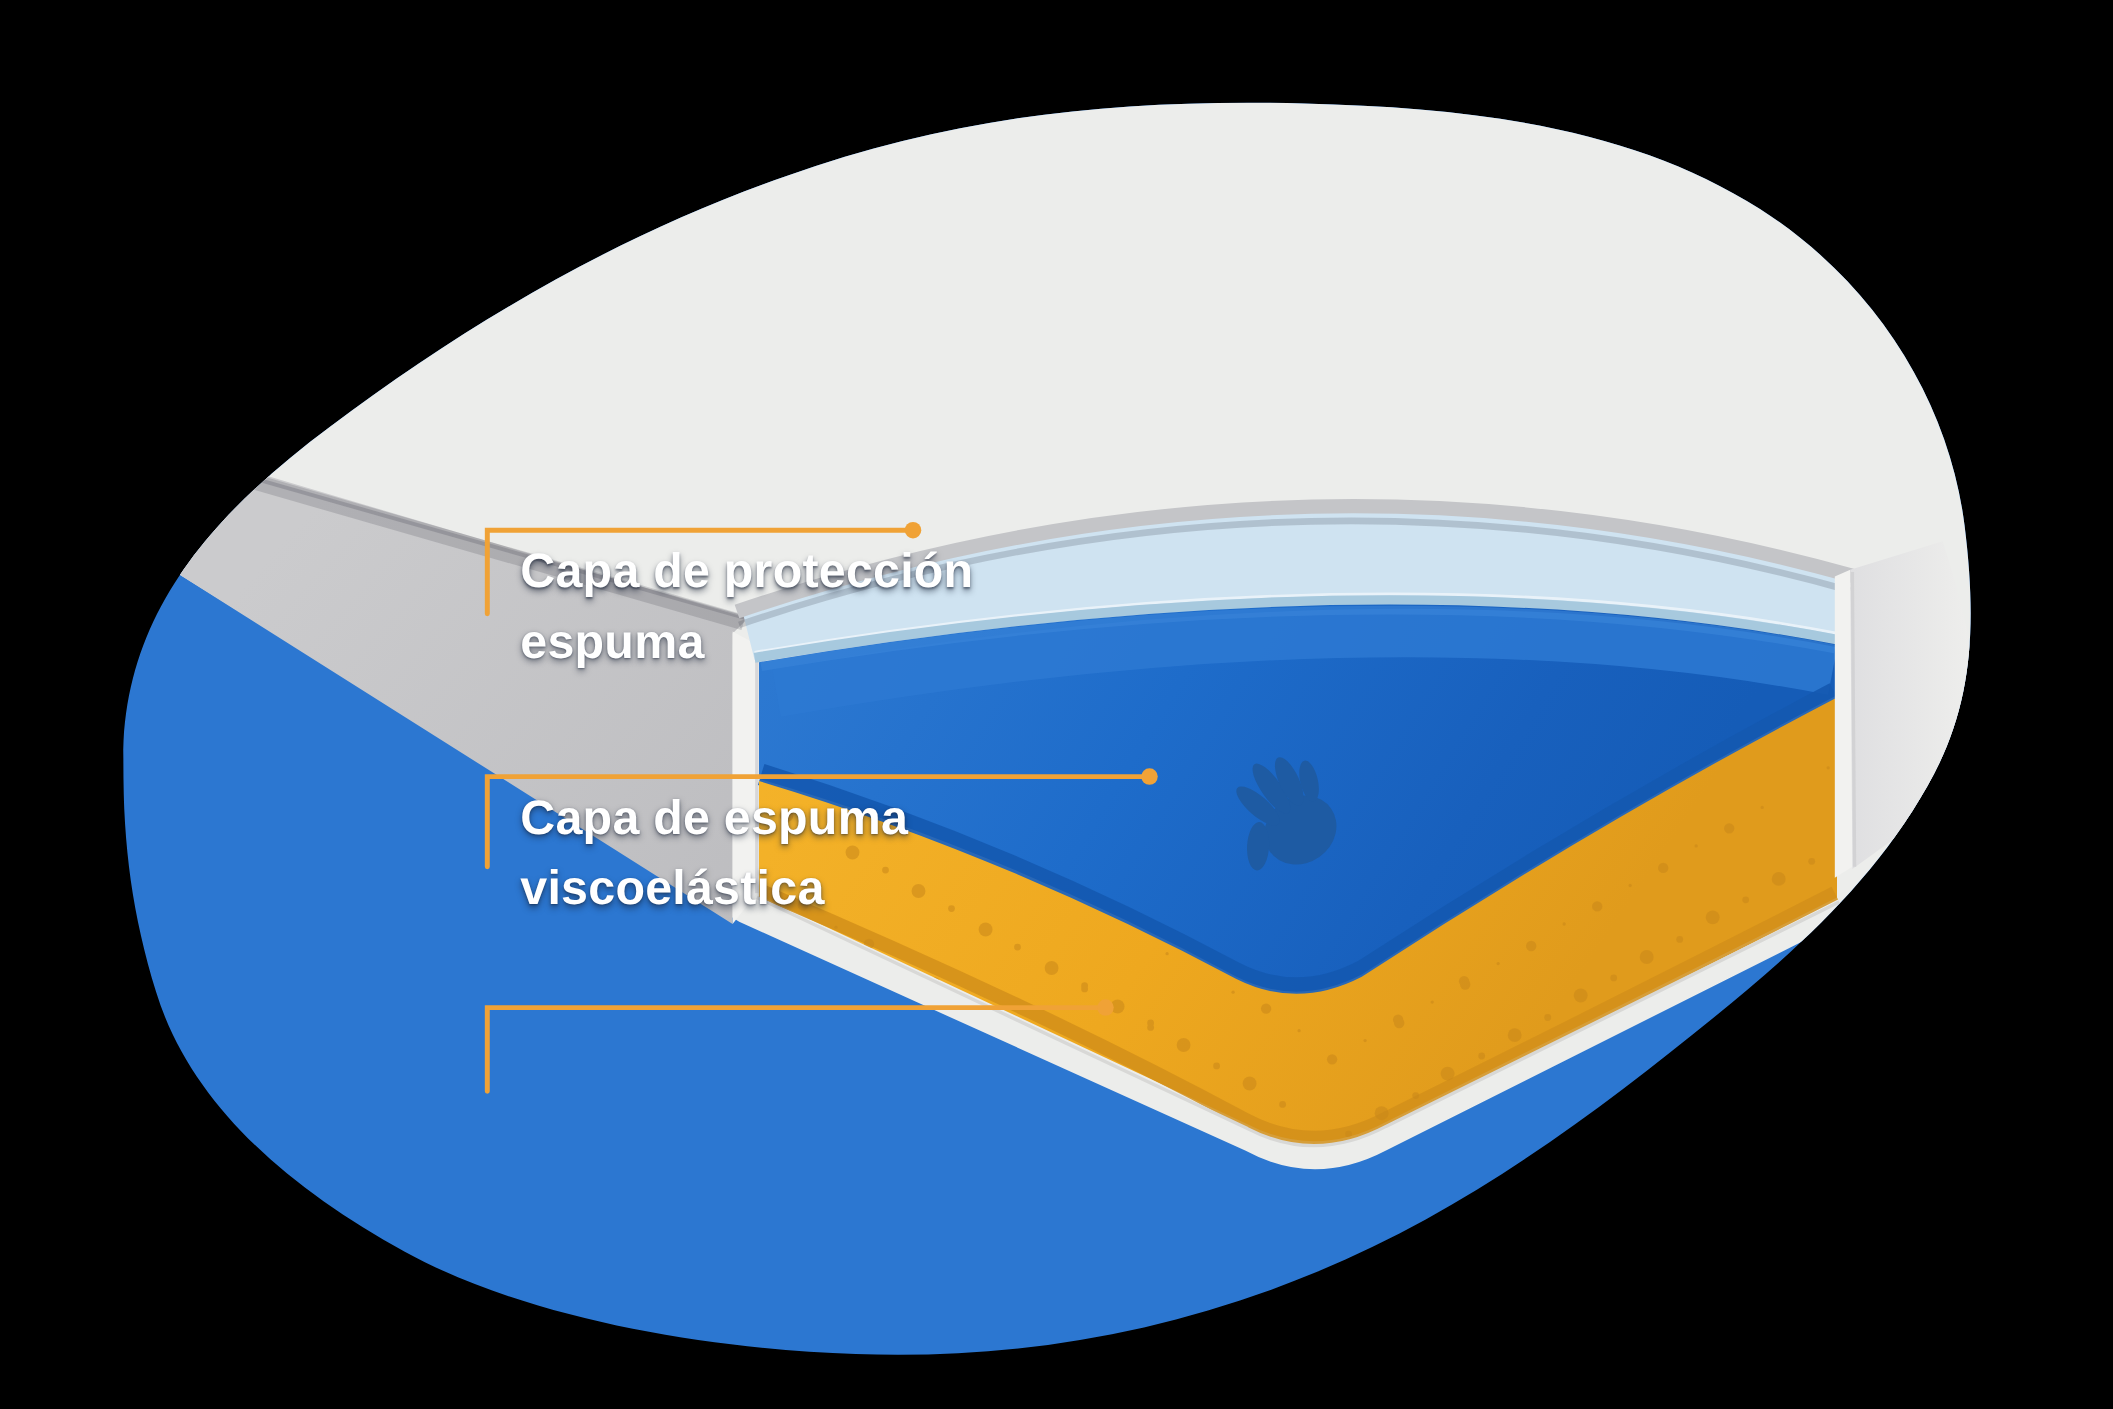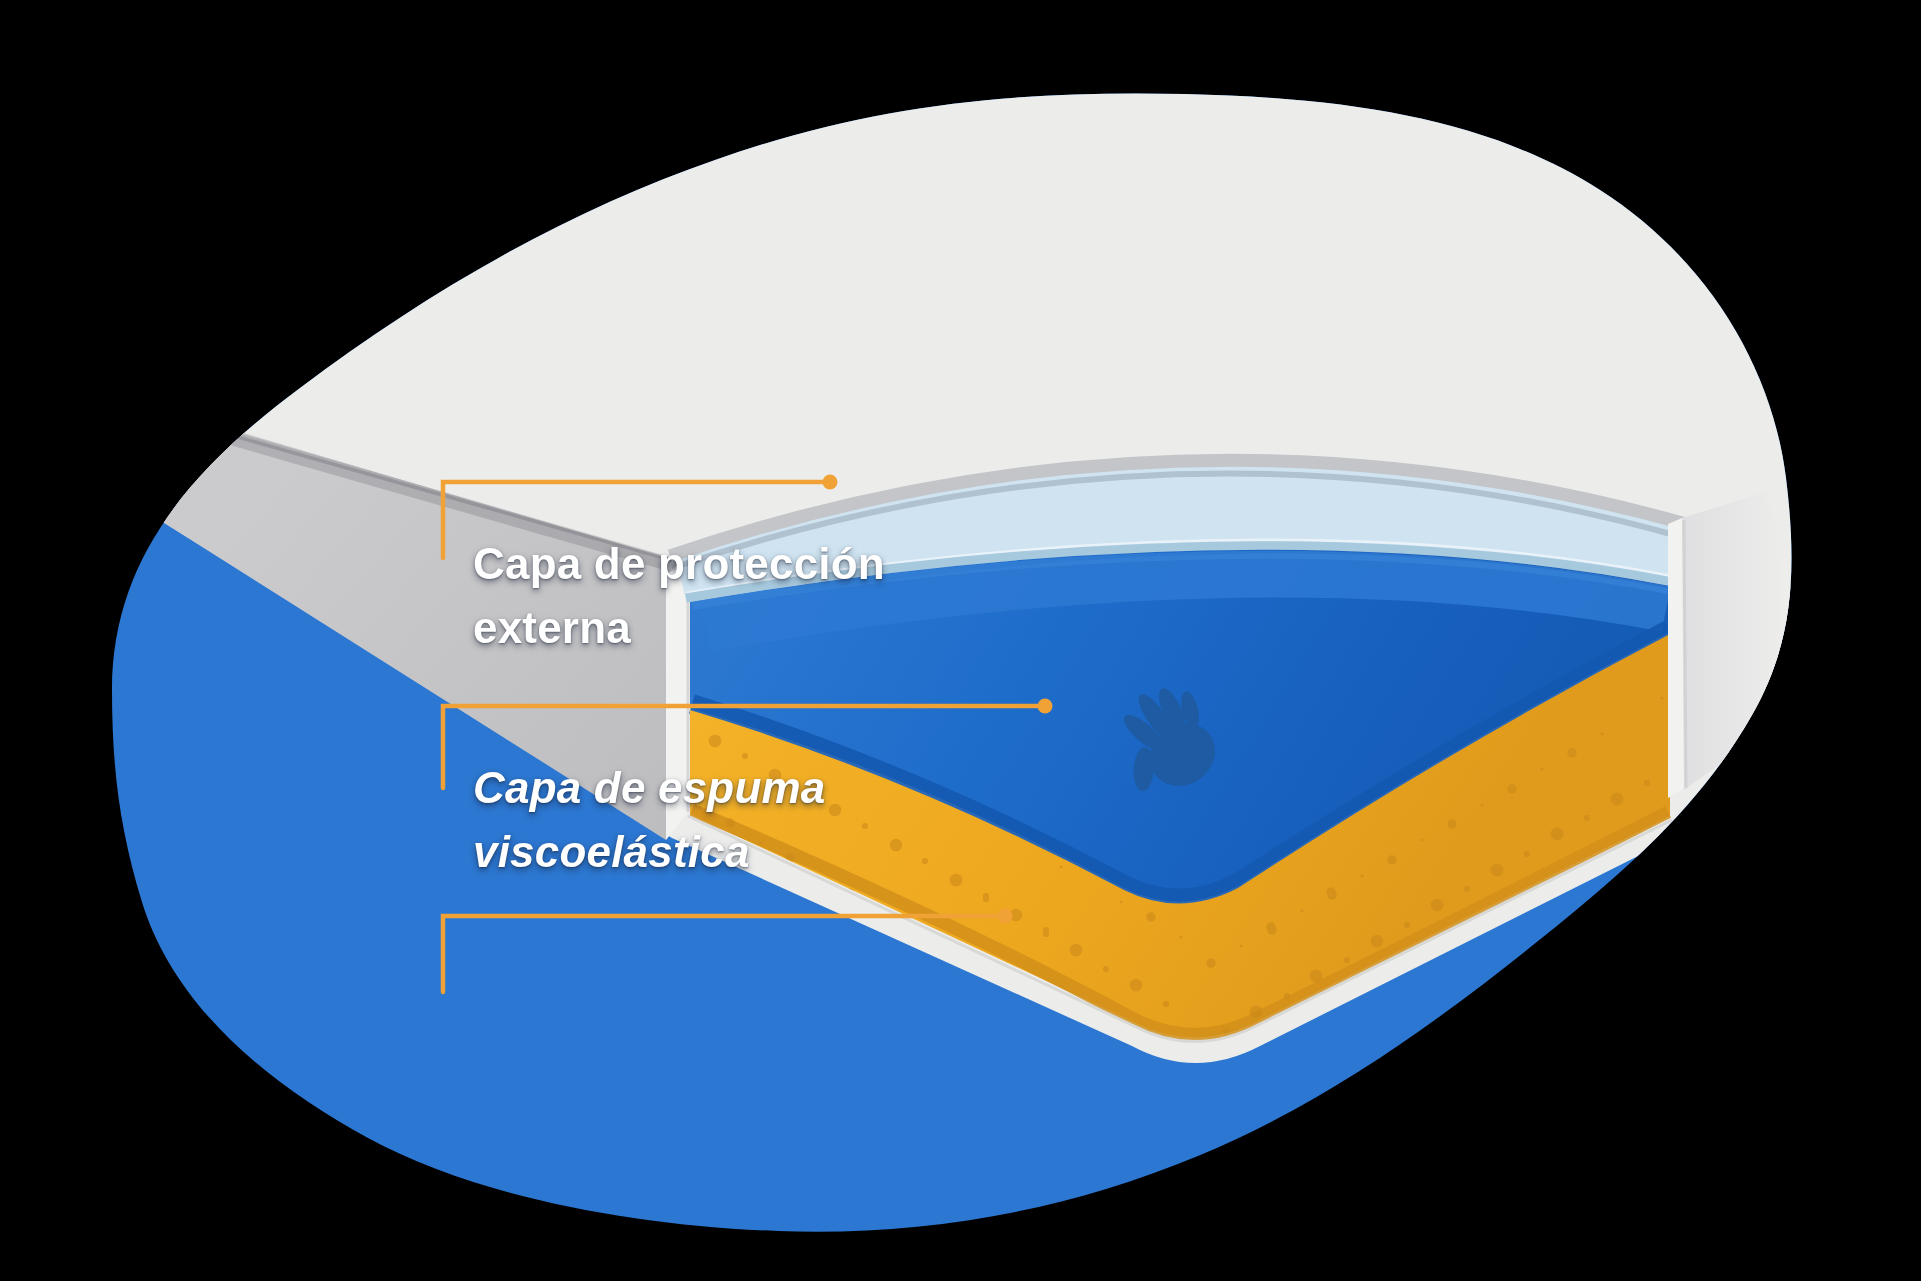--- a/index.html
+++ b/index.html
@@ -1,23 +1,23 @@
 <!DOCTYPE html>
 <html><head>
 <meta charset="utf-8">
 <style>
   html,body{margin:0;padding:0;background:#000;}
   #stage{position:relative;width:1921px;height:1281px;overflow:hidden;
          font-family:"Liberation Sans","DejaVu Sans",sans-serif;}
   #art{position:absolute;left:0;top:0;}
   .label{position:absolute;color:#fff;font-weight:700;font-size:44px;line-height:64px;
          letter-spacing:.2px;white-space:nowrap;
-         text-shadow:0 3px 6px rgba(20,30,50,.5),0 1px 2px rgba(20,30,50,.45);margin-top:44px;}
+         text-shadow:0 3px 6px rgba(20,30,50,.5),0 1px 2px rgba(20,30,50,.45);}
   #label-1{left:473px;top:488px;}
-  #label-2{left:473px;top:712px;font-style:italic;}
+  #label-2{left:473px;top:712px;}
   #label-3{left:473px;top:922px;}
 </style>
 </head>
 <body>
 
 <div id="stage">
 <svg id="art" width="1921" height="1281" viewBox="0 0 1921 1281">
   <defs>
     <clipPath id="blobClip">
       <path d="M112,690 C112,560 190,470 300,388 C430,290 570,210 715,160 C870,105 1015,90 1185,94
@@ -187,19 +187,19 @@
     </g>
     <g>
       <path d="M443,992 L443,916 L998,916" stroke-width="4.5" stroke="#f0a236"></path>
       <circle cx="1005" cy="916" r="7.5" stroke="none" fill="#f0a236"></circle>
     </g>
   </g>
 </svg>
 
 <div class="label" id="label-1">
   <div>Capa de protección</div>
-  <div>externa</div>
+  <div>espuma</div>
 </div>
 <div class="label" id="label-2">
   <div>Capa de espuma</div>
   <div>viscoelástica</div>
 </div>
 </div>
 
 </body></html>

